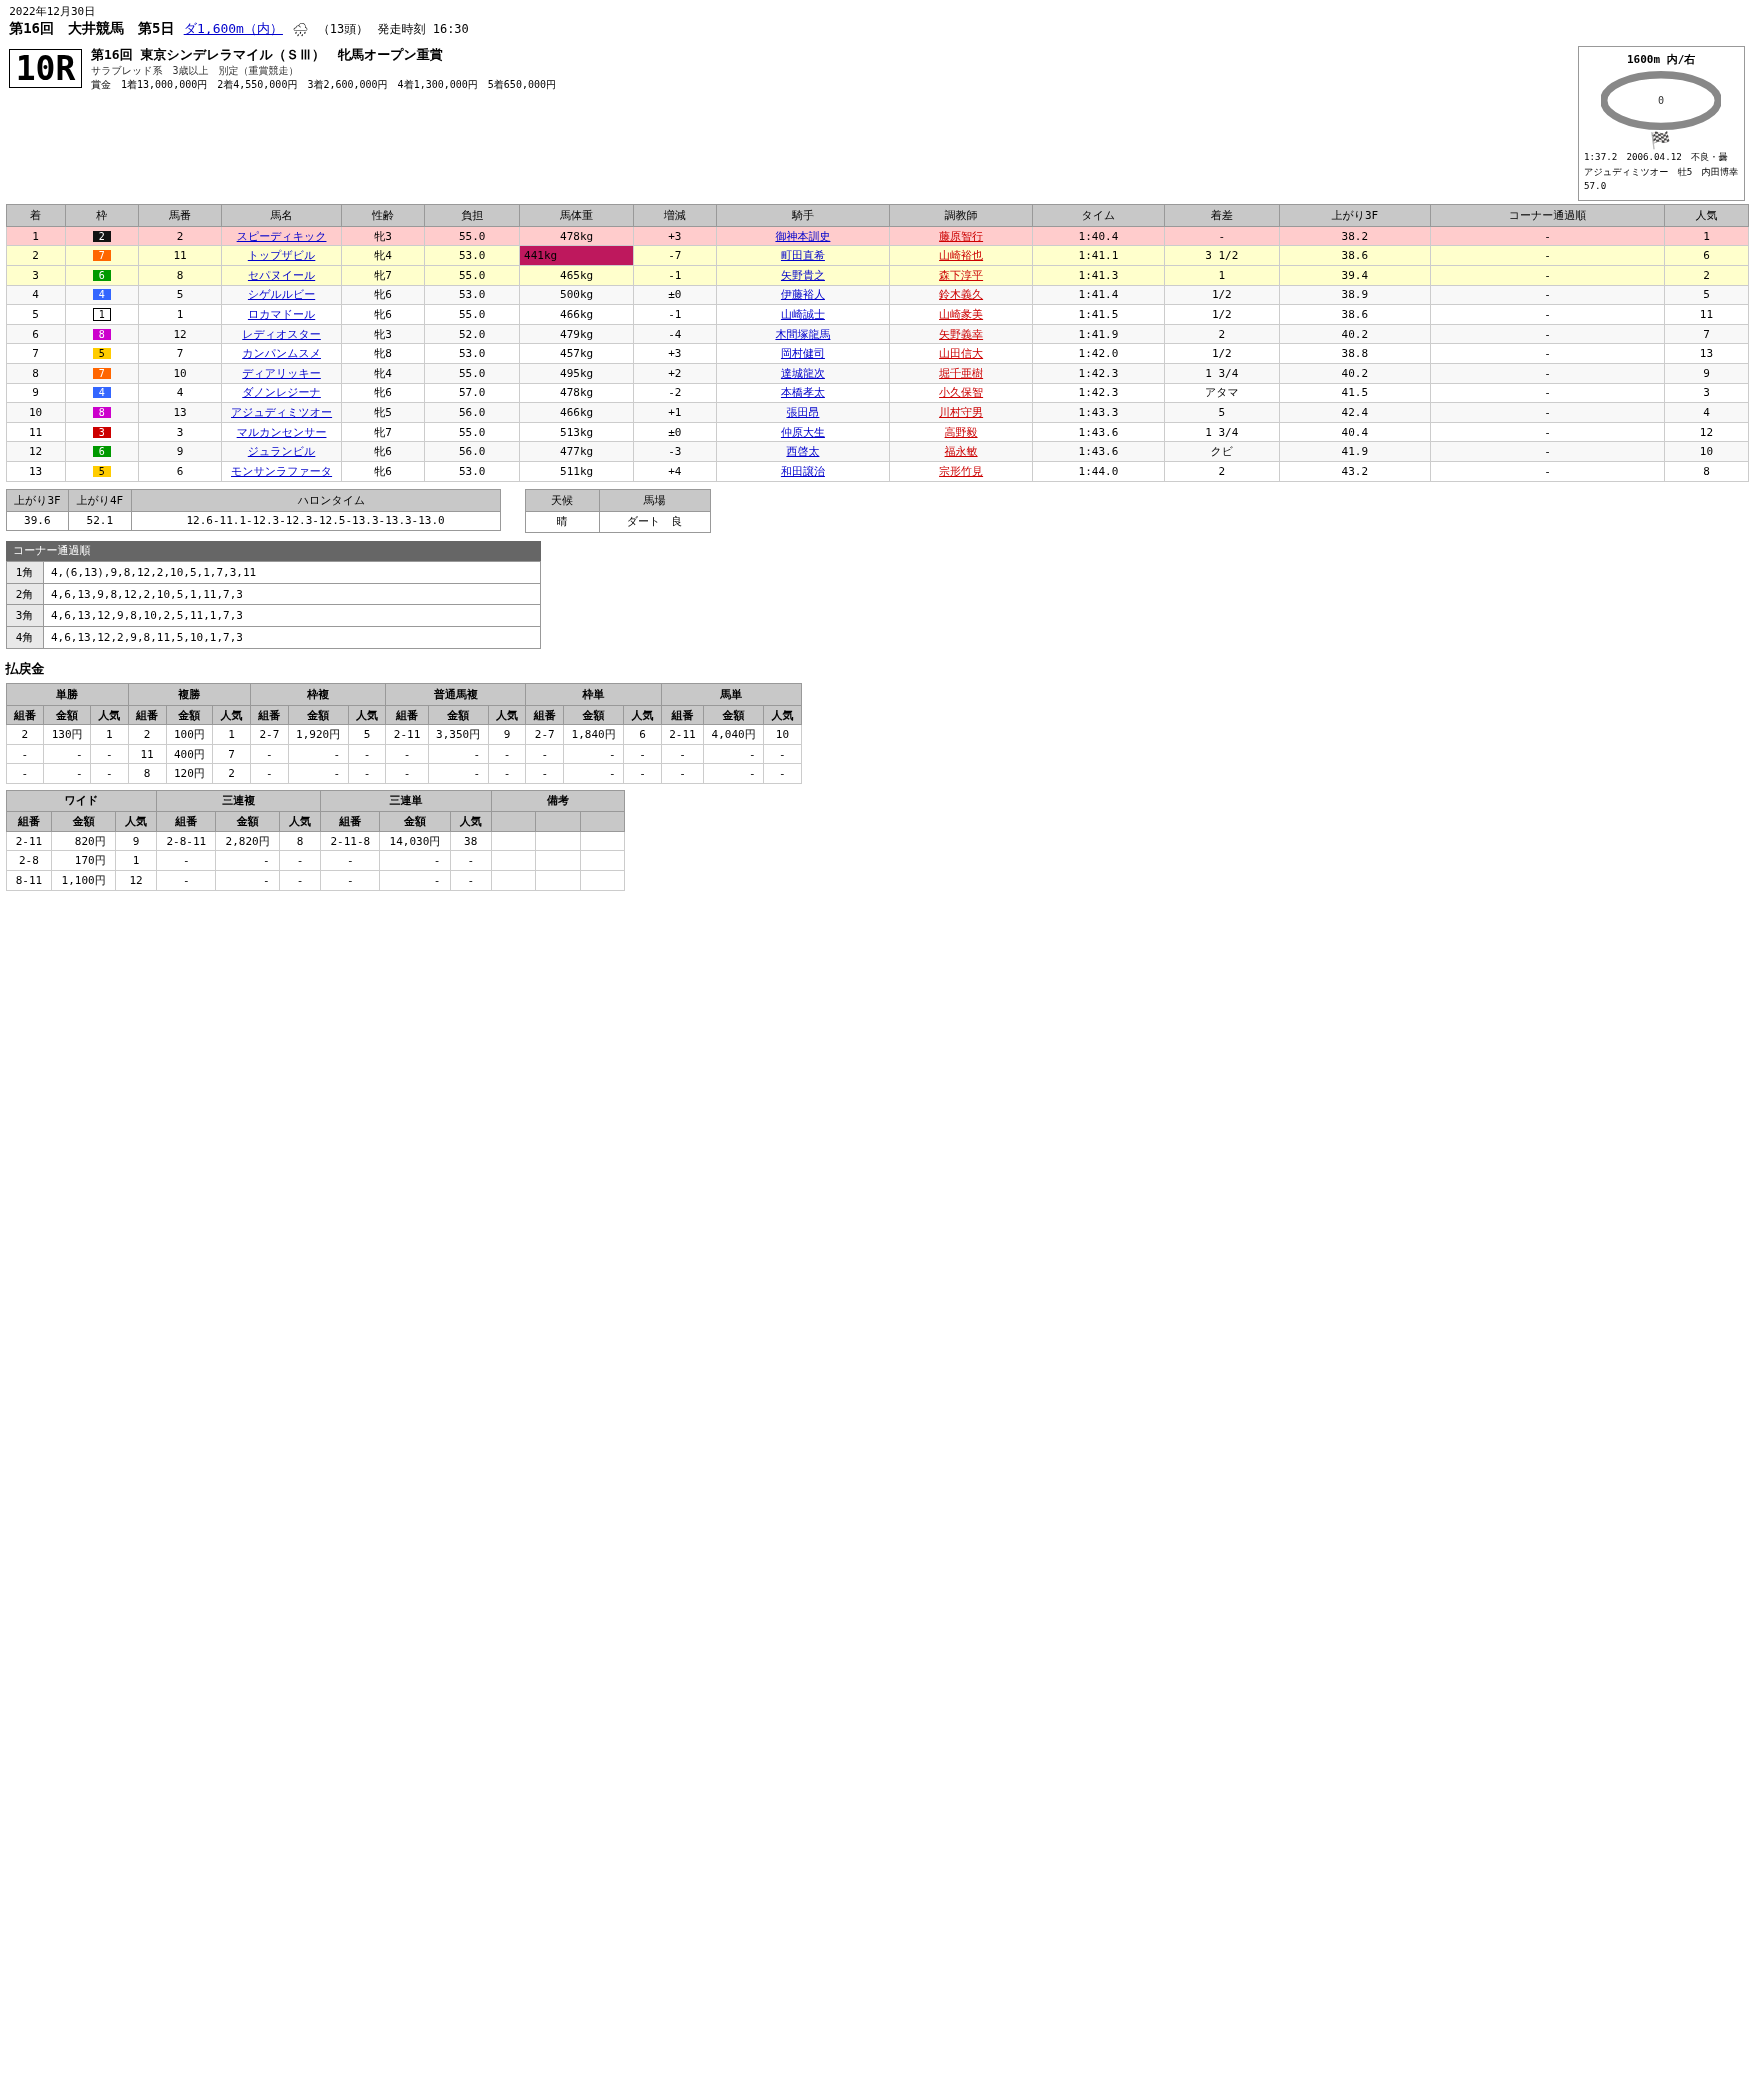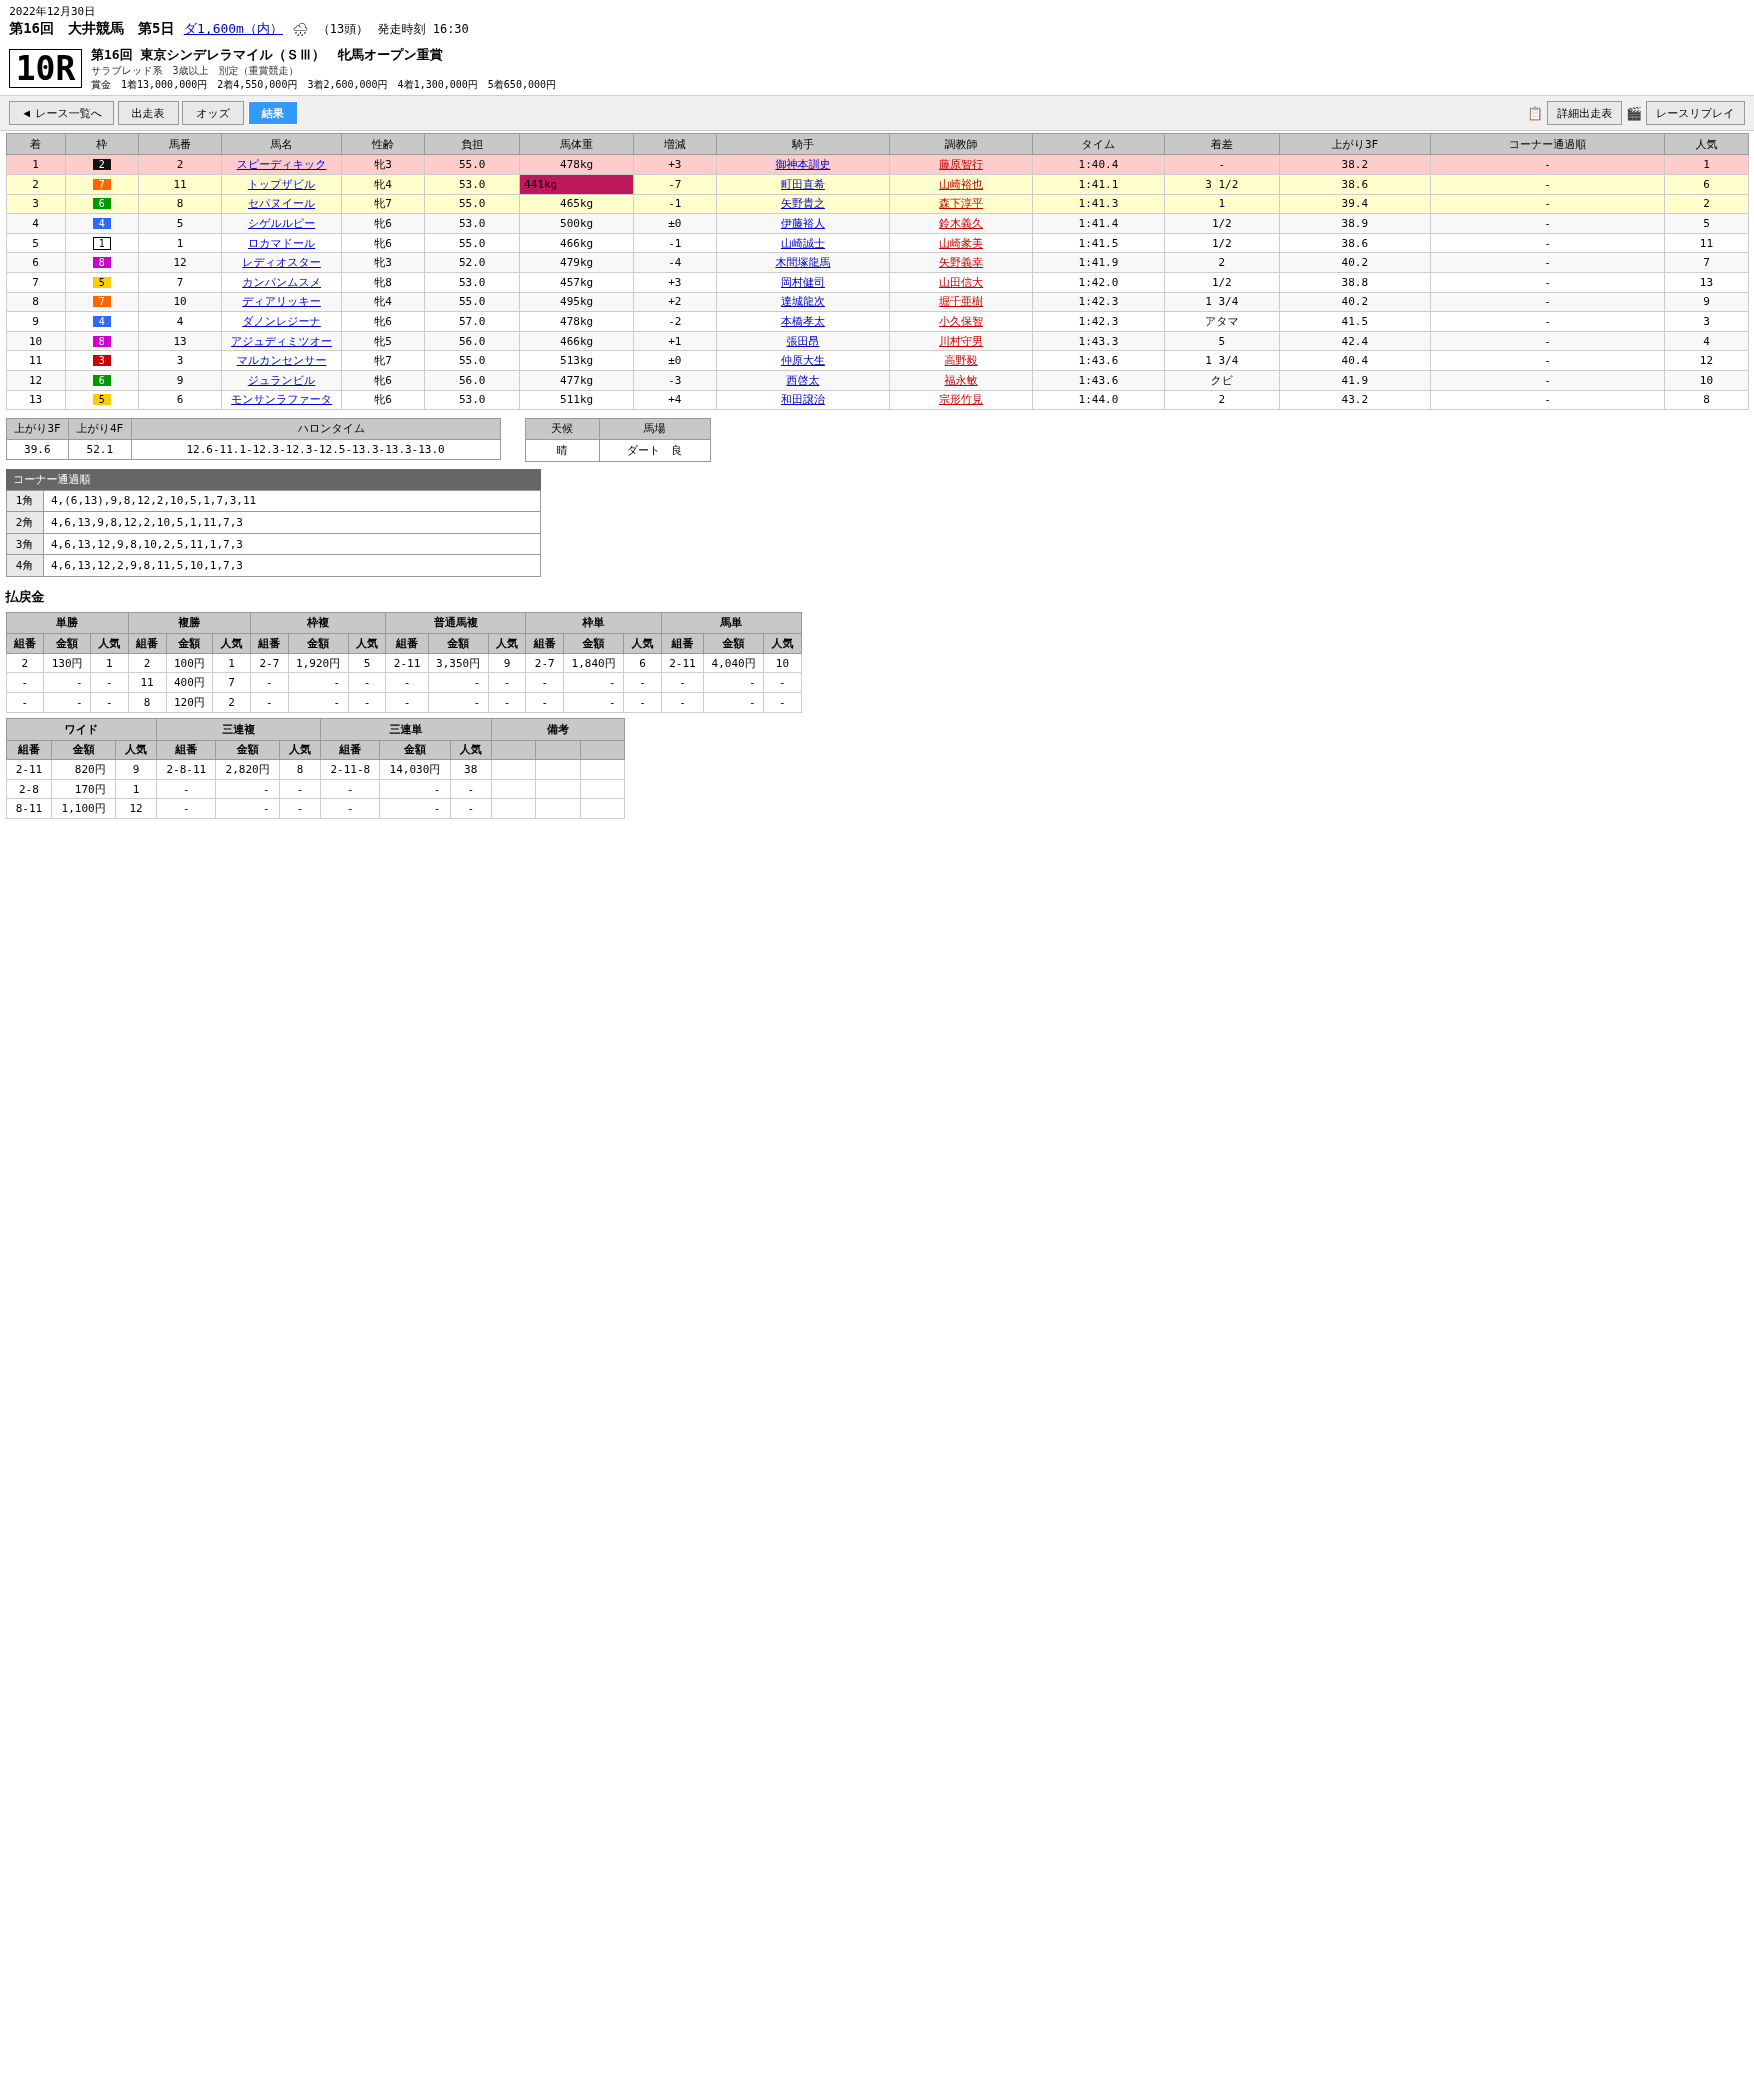--- a/index.html
+++ b/index.html
@@ -42,33 +42,37 @@
     <div>
       <div style="display:flex; align-items:center; gap:5.5px;">
         <span style="font-size:33px; font-weight:bold; line-height:1; border:1.8px solid #000; padding:1.8px 5.5px; margin-right:3.7px;">10R</span>
         <div>
           <div style="font-size:13px; font-weight:bold;">第16回 東京シンデレラマイル（ＳⅢ）　牝馬オープン重賞</div>
           <div style="font-size:10px; color:#333;">サラブレッド系　3歳以上　別定（重賞競走）</div>
           <div style="font-size:10px;">賞金　1着13,000,000円　2着4,550,000円　3着2,600,000円　4着1,300,000円　5着650,000円</div>
         </div>
       </div>
     </div>
+    <div style="border:0.9px solid #999; padding:5.5px; text-align:center; min-width:148px;">
+      <div style="font-size:11px; font-weight:bold; margin-bottom:3.7px;">1600m 内/右</div>
+      <div style="position:relative; width:120px; height:60px; margin:0 auto;">
+        <svg width="120" height="60" viewBox="0 0 130 65" style="font-size:12px">
+          <ellipse cx="65" cy="32" rx="62" ry="28" fill="none" stroke="#888" stroke-width="8"></ellipse>
+          <text x="65" y="36" text-anchor="middle" font-size="11" fill="#333">0</text>
+        </svg>
+      </div>
+      <div style="position:relative;">
+        <span style="font-size:16.6px;">🏁</span>
+      </div>
+      <div style="font-size:9.2px; text-align:left; line-height:1.6; white-space:pre-line;">1:37.2　2006.04.12　不良・曇
+アジュディミツオー　牡5　内田博幸
+57.0</div>
+    </div>
   </div>
 
-  <div style="display:flex; align-items:center; padding:4.6px 9.2px; gap:3.7px; background:#f0f0f0; border-top:0.9px solid #ccc; border-bottom:0.9px solid #ccc; margin-bottom:1.8px;">
-    <button style="padding:3.7px 11px; border:0.9px solid #999; background:#e8e8e8; cursor:pointer; font-size:11px;">◄ レース一覧へ</button>
-    <button style="padding:3.7px 13px; border:0.9px solid #999; background:#e8e8e8; cursor:pointer; font-size:11px;">出走表</button>
-    <button style="padding:3.7px 13px; border:0.9px solid #999; background:#e8e8e8; cursor:pointer; font-size:11px;">オッズ</button>
-    <button style="padding:3.7px 13px; border:0.9px solid #fff; background:#3399ff; color:#fff; cursor:pointer; font-size:11px; font-weight:bold;">結果</button>
-    <div style="flex:1;"></div>
-    <span style="font-size:13px;">📋</span>
-    <button style="padding:3.7px 9.2px; border:0.9px solid #999; background:#e8e8e8; cursor:pointer; font-size:11px;">詳細出走表</button>
-    <span style="font-size:13px;">🎬</span>
-    <button style="padding:3.7px 9.2px; border:0.9px solid #999; background:#e8e8e8; cursor:pointer; font-size:11px;">レースリプレイ</button>
-  </div>
 
   <div style="padding: 0 5.5px;">
     <table class="main-table">
       <thead>
         <tr>
           <th>着</th>
           <th>枠</th>
           <th>馬番</th>
           <th style="width:120px;">馬名</th>
           <th>性齢</th>

